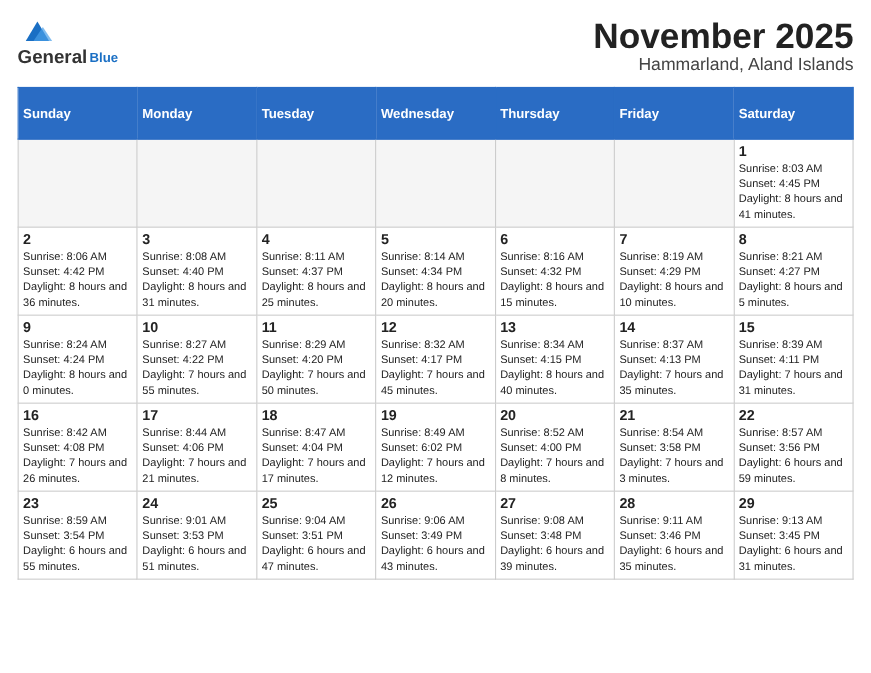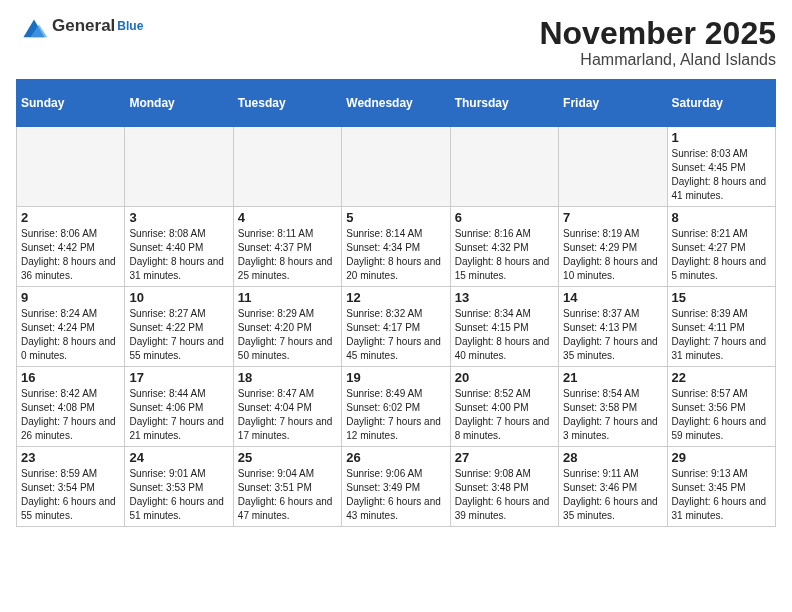--- a/index.html
+++ b/index.html
@@ -11,21 +11,21 @@
       padding: 16px;
     }
     .header {
       display: flex;
       justify-content: space-between;
       align-items: flex-start;
       margin-bottom: 10px;
     }
     .logo {
       display: flex;
-      flex-direction: row;
+      flex-direction: column;
       align-items: flex-start;
     }
     .logo-icon {
       width: 36px;
       height: 24px;
       margin-bottom: 2px;
     }
     .logo-text-row {
       display: flex;
       align-items: center;

